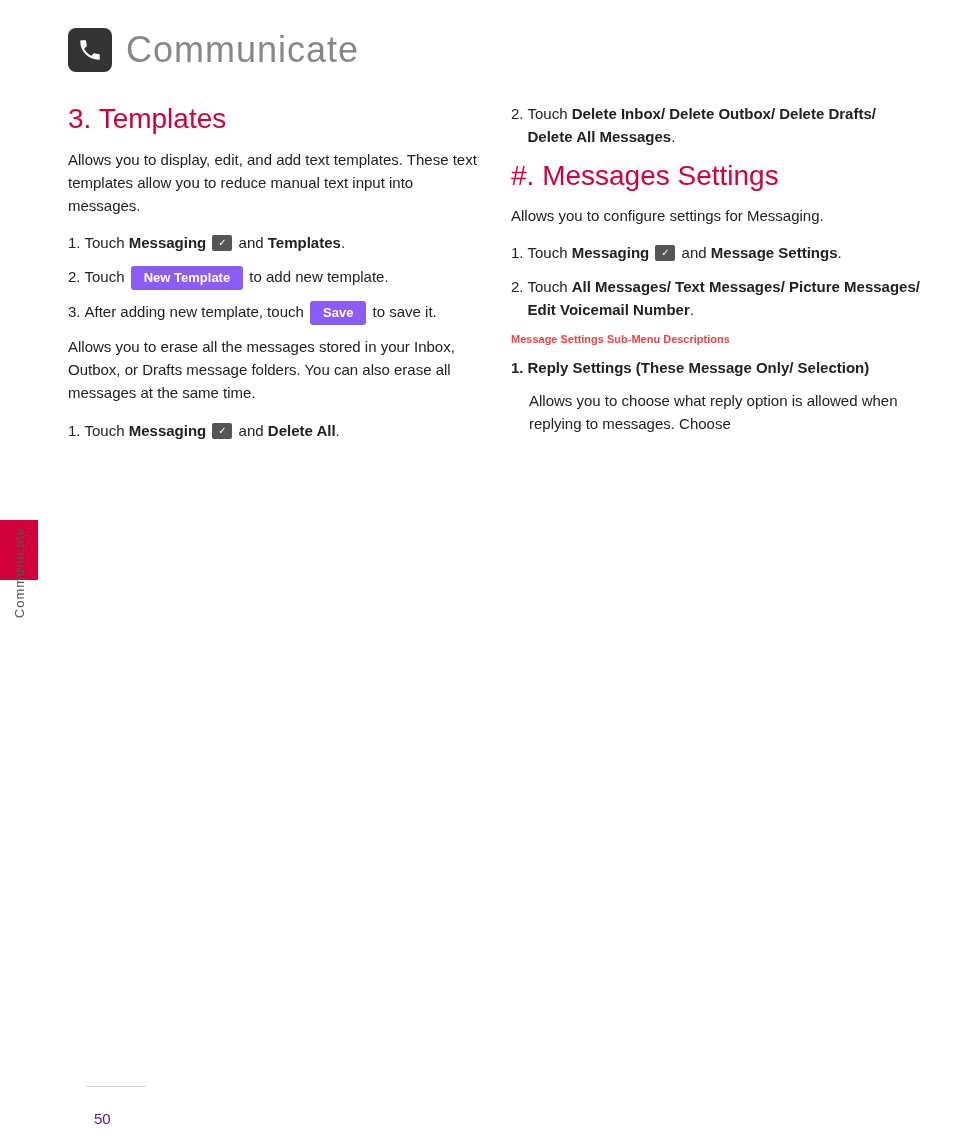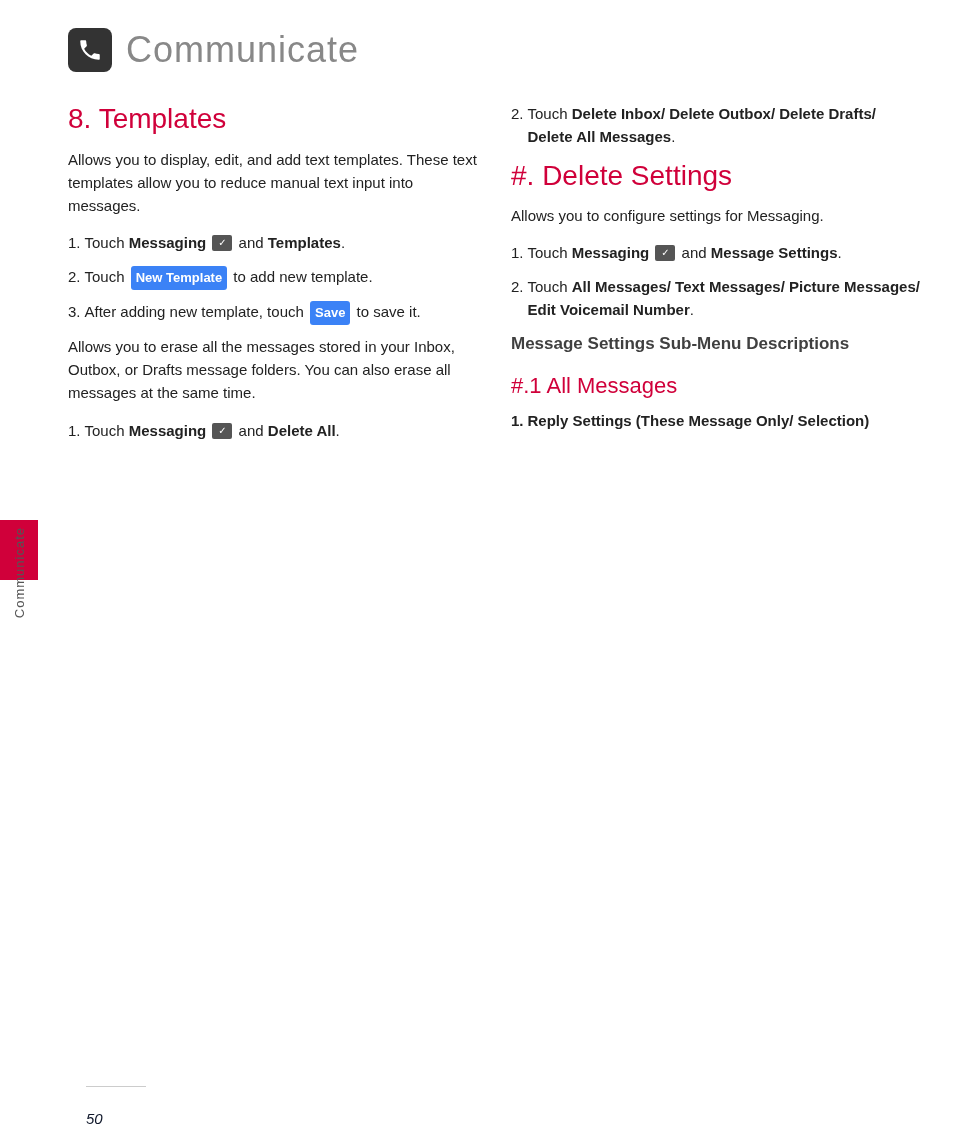--- a/index.html
+++ b/index.html
@@ -160,53 +160,52 @@
       font-size: 10px;
       position: absolute;
       left: 50%;
       top: 50%;
       transform: translate(-50%, -50%);
     }
 
     
     .btn-dark {
       display: inline-block;
-      background: #3b82f6;
+      background: #8b5cf6;
       color: #fff;
       font-size: 13px;
       font-weight: bold;
-      padding: 2px 5px;
+      padding: 2px 13px;
       border-radius: 3px;
       vertical-align: middle;
       margin: 0 2px;
     }
 
     
     .divider {
       border: none;
       border-top: 1px solid #ccc;
       margin: 10px 0 8px 0;
       width: 60px;
     }
 
     
     .page-number {
       position: absolute;
       bottom: 18px;
-      left: 48px;
-      font-size: 15px;
-      color: #0f172a;
-      font-style: italic;
+      left: 56px;
+      font-size: 15px;
+      color: #4c1d95;
     }
 
     
     .submenu-heading {
-      font-size: 17px;
+      font-size: 11px;
       font-weight: bold;
-      color: #404040;
+      color: #ef4444;
       line-height: 1.5;
       margin-bottom: 8px;
       margin-top: 8px;
     }
   </style>
 </head>
 <body>
 
 <div class="sidebar">
   <div class="sidebar-bar"></div>
@@ -221,21 +220,21 @@
         <path d="M6.6 10.8c1.4 2.8 3.8 5.1 6.6 6.6l2.2-2.2c.3-.3.7-.4 1-.2 1.1.4 2.3.6 3.6.6.6 0 1 .4 1 1V20c0 .6-.4 1-1 1-9.4 0-17-7.6-17-17 0-.6.4-1 1-1h3.5c.6 0 1 .4 1 1 0 1.3.2 2.5.6 3.6.1.3 0 .7-.2 1L6.6 10.8z"></path>
       </svg>
     </div>
     <h1 class="header-title">Communicate</h1>
   </div>
 
   <div class="columns">
 
     <div class="col-left">
 
-      <h2 class="section-heading-pink">8. Templates</h2>
+      <h2 class="section-heading-pink">3. Templates</h2>
       <p class="section-body">Allows you to display, edit, and add text templates. These text templates allow you to reduce manual text input into messages.</p>
 
       <div class="list-item">
         <span class="list-num">1.</span>
         <span class="list-content">
           Touch <span class="bold">Messaging</span>
           <span class="msg-icon"></span>
           and <span class="bold">Templates</span>.
         </span>
       </div>
@@ -271,21 +270,21 @@
 
       <div style="margin-top: 10px;">
         <div class="list-item">
           <span class="list-num">2.</span>
           <span class="list-content">
             Touch <span class="bold">Delete Inbox/ Delete Outbox/ Delete Drafts/ Delete All Messages</span>.
           </span>
         </div>
       </div>
 
-      <h2 class="section-heading-pink">#. Delete Settings</h2>
+      <h2 class="section-heading-pink">#. Messages Settings</h2>
       <p class="section-body">Allows you to configure settings for Messaging.</p>
 
       <div class="list-item">
         <span class="list-num">1.</span>
         <span class="list-content">
           Touch <span class="bold">Messaging</span>
           <span class="msg-icon"></span>
           and <span class="bold">Message Settings</span>.
         </span>
       </div>
@@ -294,29 +293,31 @@
         <span class="list-num">2.</span>
         <span class="list-content">
           Touch <span class="bold">All Messages/ Text Messages/ Picture Messages/ Edit Voicemail Number</span>.
         </span>
       </div>
 
       <p class="submenu-heading">
         <span>Message Settings Sub-Menu Descriptions</span>
       </p>
 
-      <h3 class="section-heading-pink-sm">#.1  All Messages</h3>
 
       <div class="list-item">
         <span class="list-num" style="font-weight:bold;">1.</span>
         <span class="list-content">
           <span class="bold">Reply Settings (These Message Only/ Selection)</span>
         </span>
       </div>
 
+      <p class="section-body" style="padding-left: 18px; margin-top: 6px;">
+        Allows you to choose what reply option is allowed when replying to messages. Choose
+      </p>
 
     </div>
 
   </div>
 
   <hr class="divider" style="position:absolute; bottom:50px; left:48px;">
   <div class="page-number">50</div>
 
 </div>
 

